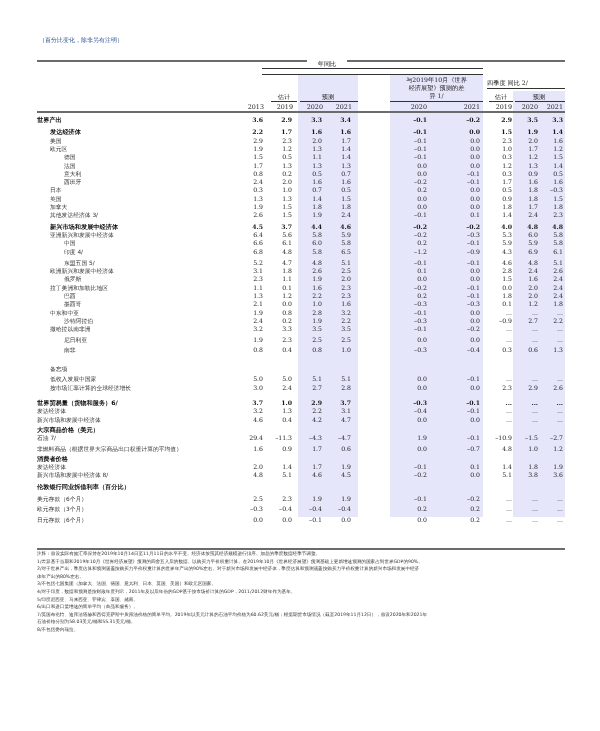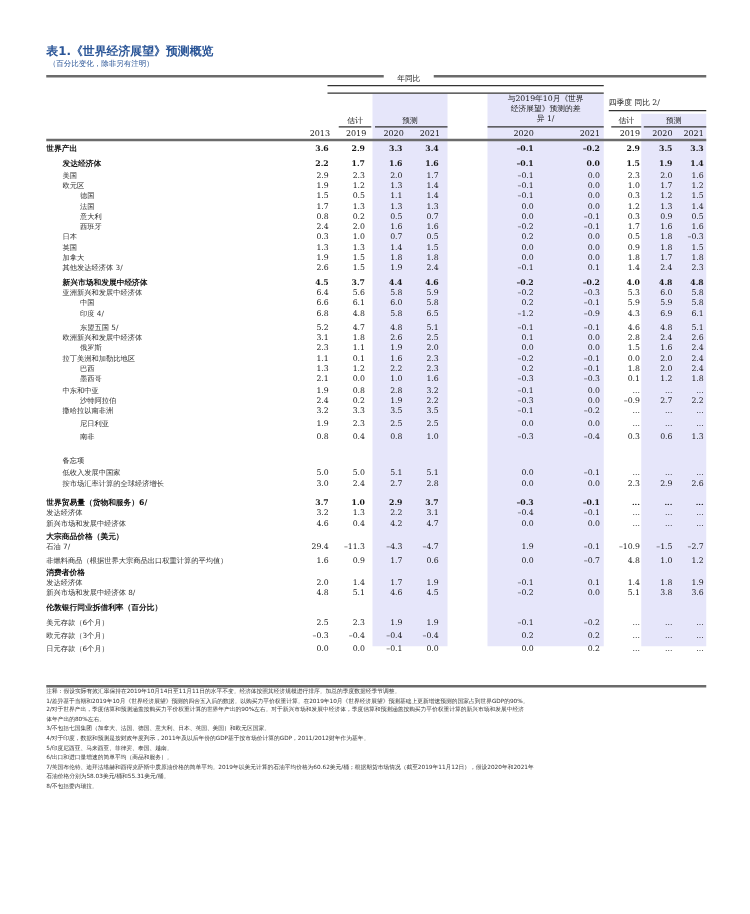--- a/index.html
+++ b/index.html
@@ -26,21 +26,20 @@
   .row.bold .v { font-weight: bold; }
   .bottomline { position: absolute; left: 0; width: 528px; height: 2px; background: #6b6b6b; }
 
   .notes { position: absolute; left: 0; top: 514px; width: 528px; font-family: "DejaVu Sans", "Liberation Sans", sans-serif; font-size: 4.6px; line-height: 7.6px; color: #333; }
   .notes div { white-space: nowrap; overflow: hidden; }
 </style>
 </head>
 <body>
 
 <div class="page">
-  <div class="title">表1.《世界经济展望》预测概览</div>
   <div class="subtitle">（百分比变化，除非另有注明）</div>
   <div class="topline"></div>
 
   <div class="hdr">
 
     <div class="shade" style="left:261px; top:13px; width:60px; height:442px;"></div>
     <div class="shade" style="left:353px; top:13px; width:93px; height:442px;"></div>
     <div class="shade" style="left:476px; top:29px; width:52px; height:426px;"></div>
 
     <div class="hline" style="left:225px; top:6px; width:221px;"></div>

